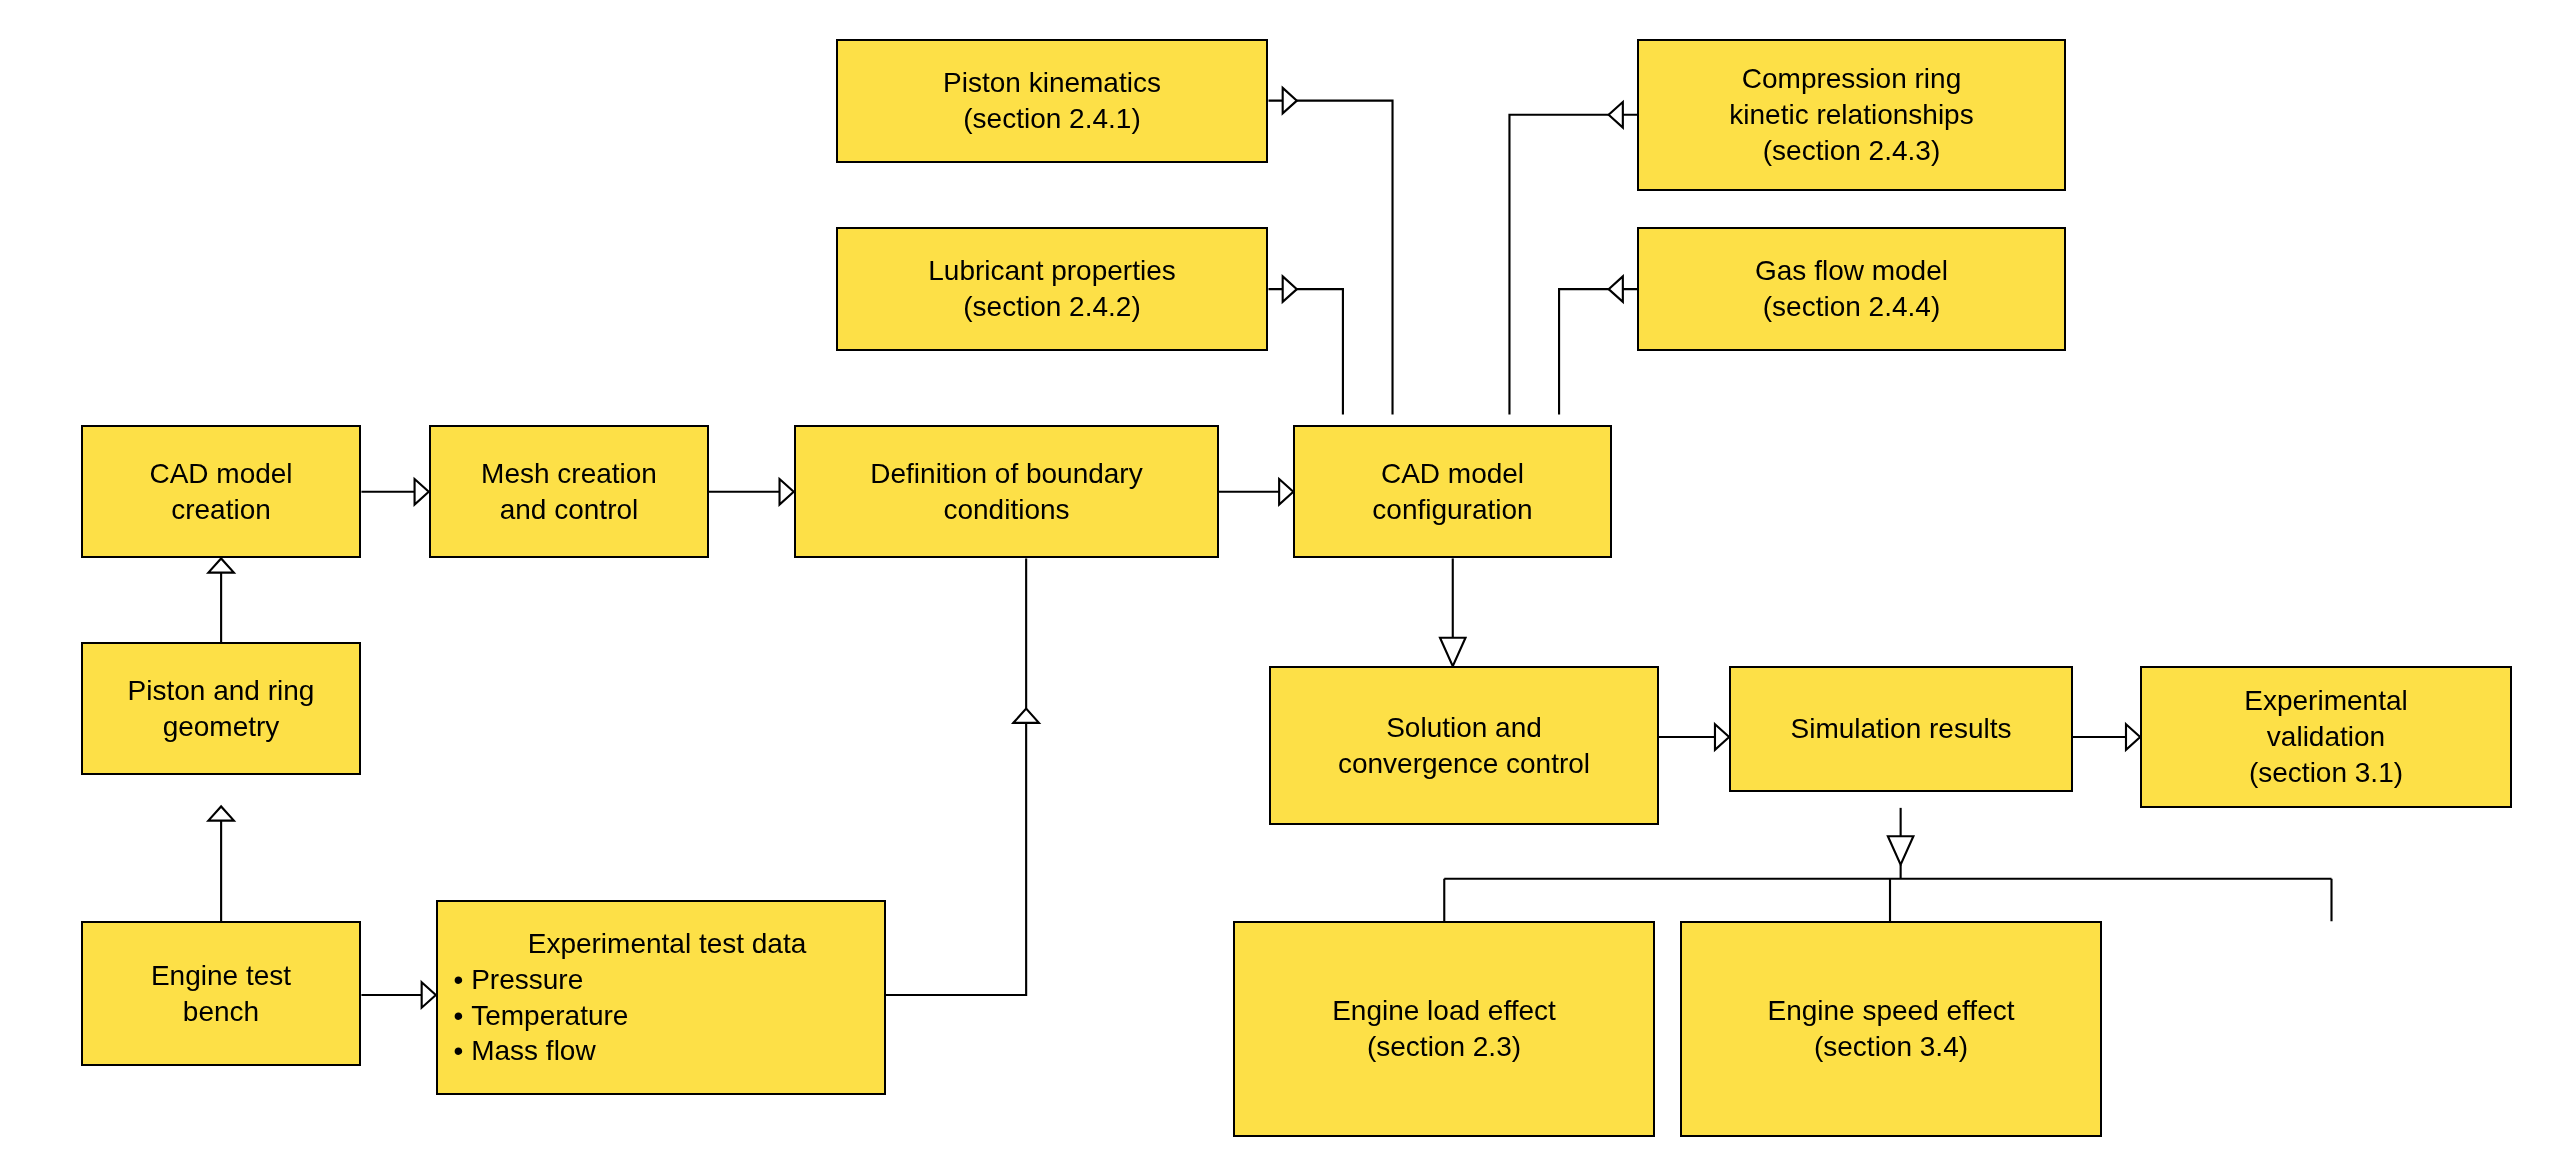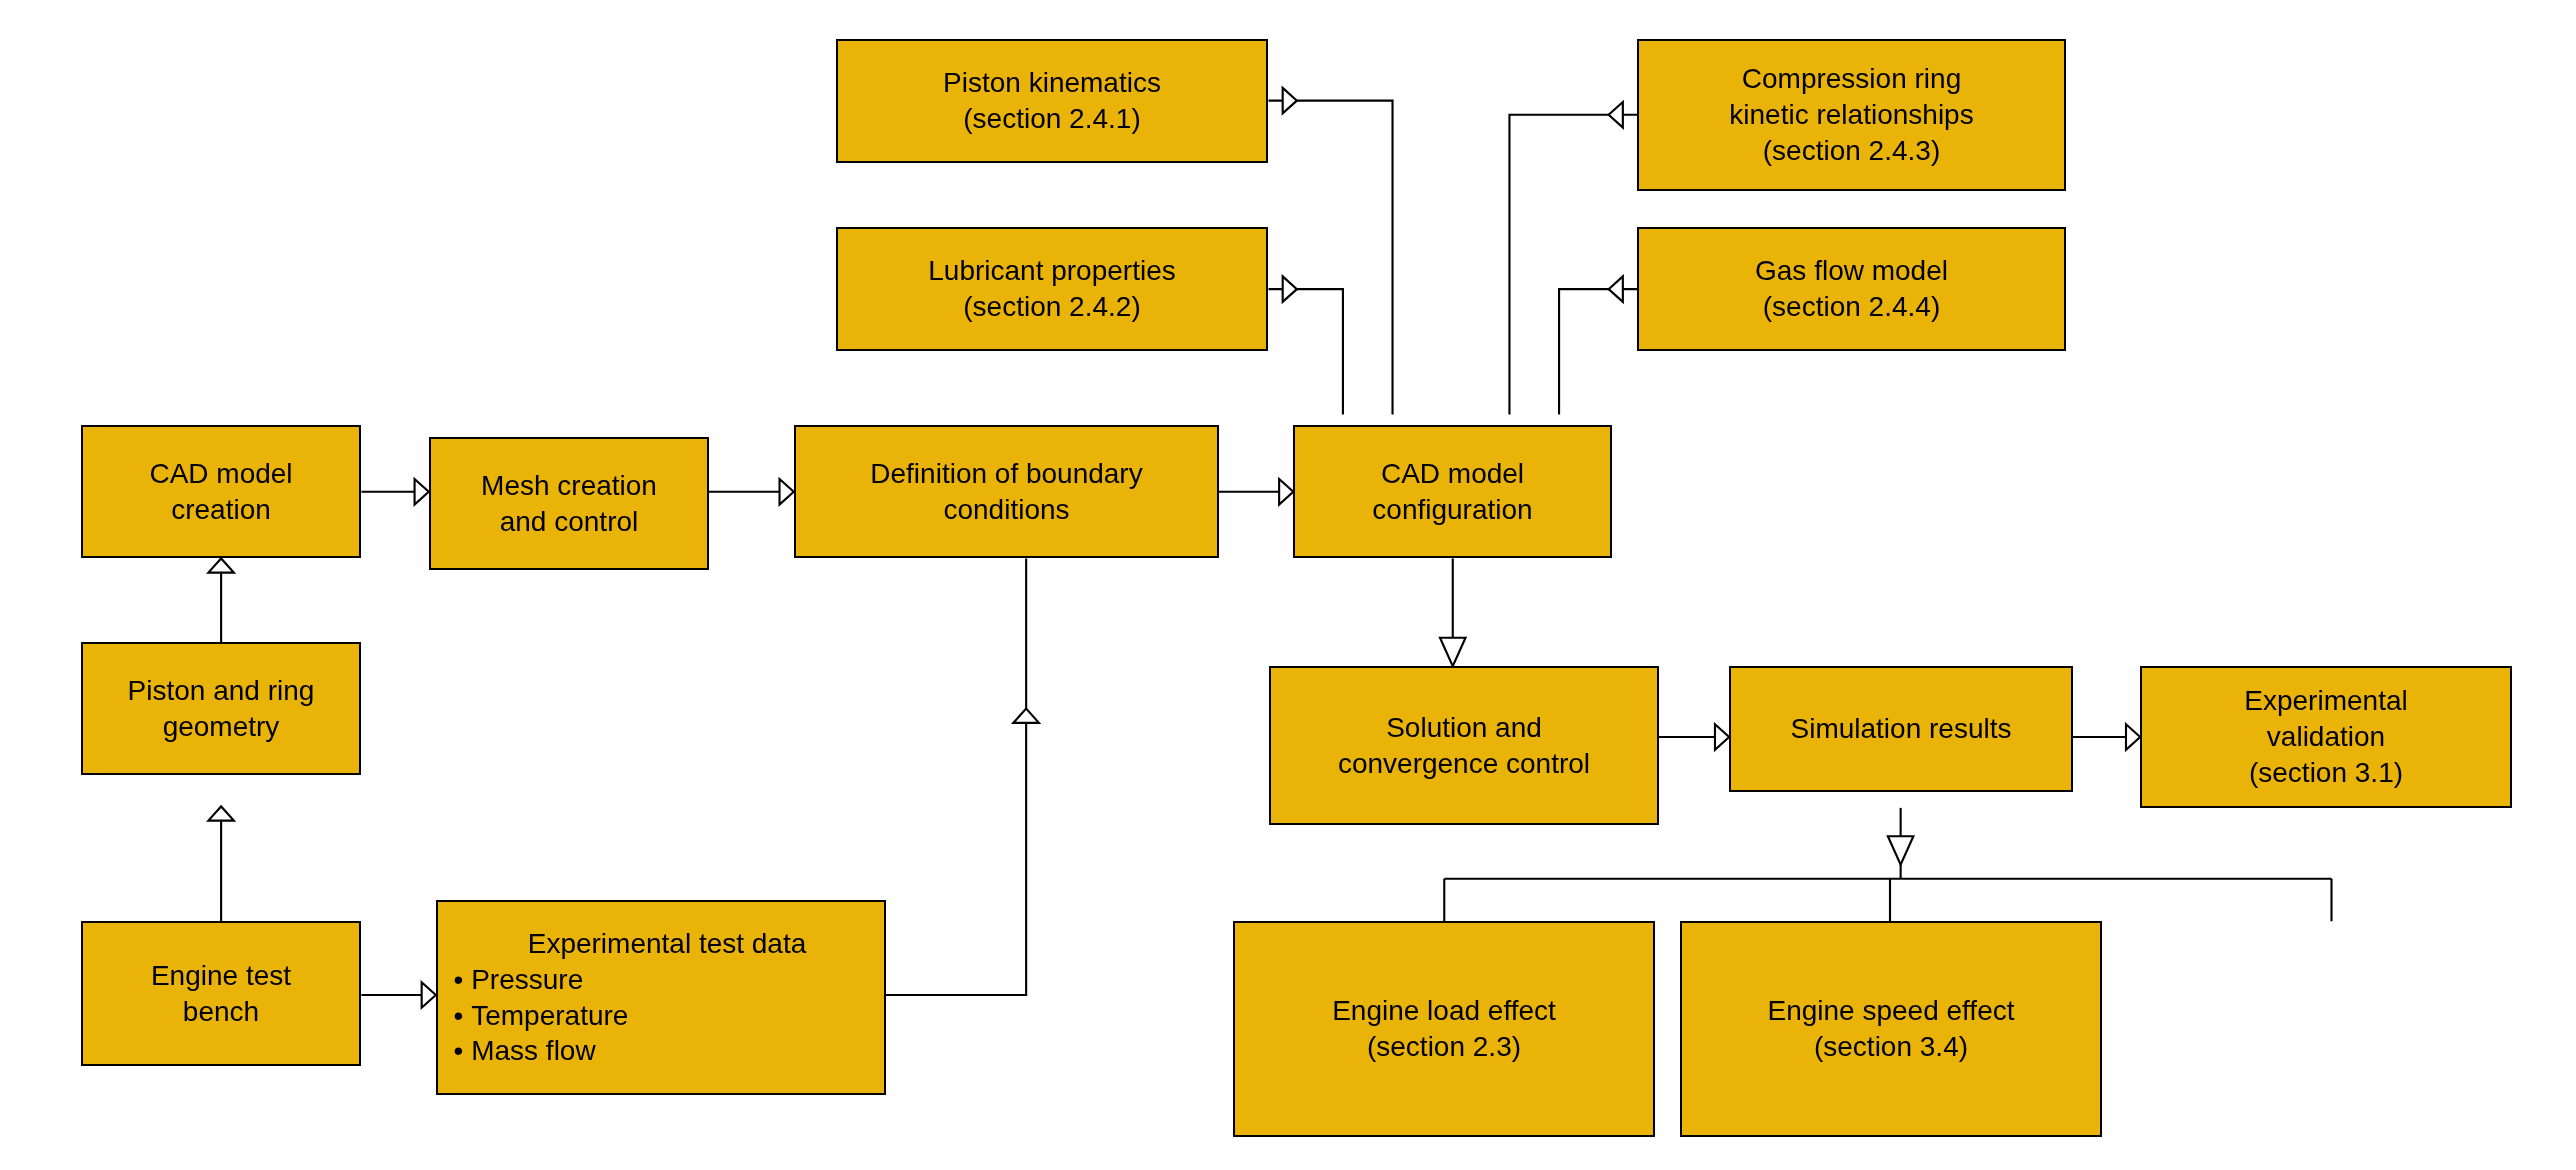--- a/index.html
+++ b/index.html
@@ -14,21 +14,21 @@
     position: relative;
     width: 2576px;
     height: 1170px;
     background: #ffffff;
     overflow: hidden;
   }
   .node {
     position: absolute;
     box-sizing: border-box;
     border: 2.1px solid #000000;
-    background: #eab308;
+    background: #fde047;
     display: flex;
     flex-direction: column;
     align-items: center;
     justify-content: center;
     text-align: center;
     color: #000000;
     font-size: 28px;
     line-height: 1.28;
     z-index: 5;
   }
@@ -150,21 +150,21 @@
   <div class="node" style="left:1637px; top:227px; width:429px; height:124px;">
     <span class="line">Gas flow model</span>
     <span class="line">(section 2.4.4)</span>
   </div>
 
   <div class="node" style="left:81px; top:425px; width:280px; height:133px;">
     <span class="line">CAD model</span>
     <span class="line">creation</span>
   </div>
 
-  <div class="node" style="left:429px; top:425px; width:280px; height:133px;margin-top:12px;">
+  <div class="node" style="left:429px; top:425px; width:280px; height:133px;">
     <span class="line">Mesh creation</span>
     <span class="line">and control</span>
   </div>
 
   <div class="node" style="left:794px; top:425px; width:425px; height:133px;">
     <span class="line">Definition of boundary</span>
     <span class="line">conditions</span>
   </div>
 
   <div class="node" style="left:1293px; top:425px; width:319px; height:133px;">

